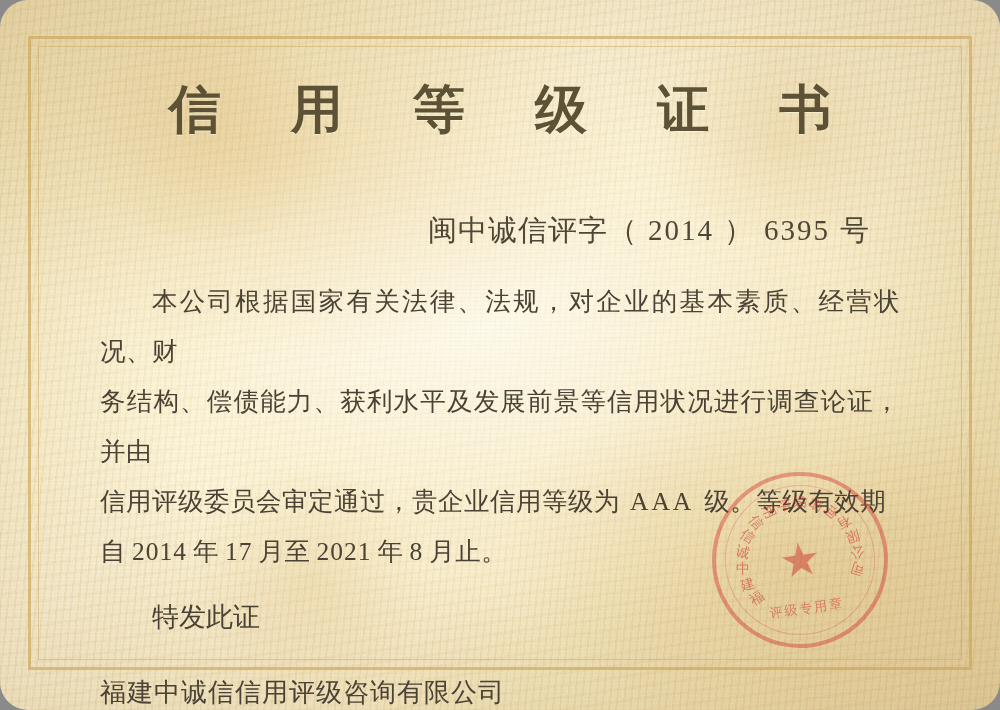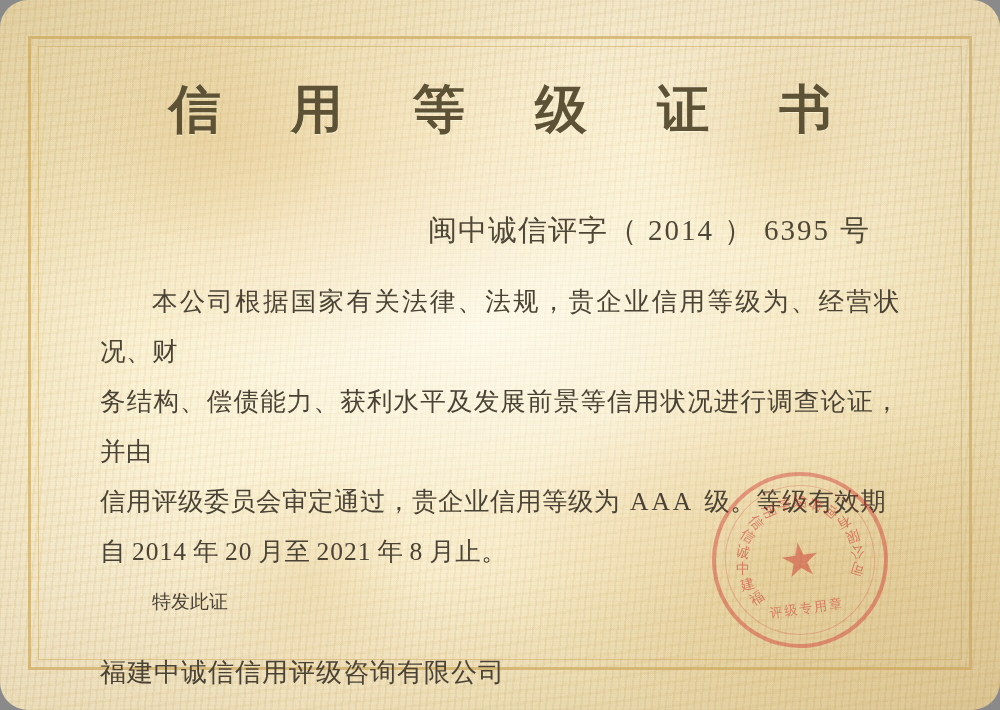--- a/index.html
+++ b/index.html
@@ -125,23 +125,23 @@
     letter-spacing: 3px;
     padding: 0 10px;
     font-family: "Liberation Serif", serif;
   }
   .yr {
     padding: 0 6px;
     letter-spacing: 1px;
   }
 
   .special-line {
-    margin-top: 12px;
+    margin-top: 22px;
     text-indent: 52px;
-    font-size: 19px;
+    font-size: 27px;
     color: #4a4234;
   }
 
   .signature {
     margin-top: 40px;
     text-align: left;
     padding-right: 20px;
   }
   .company {
     font-size: 26px;
@@ -228,27 +228,27 @@
 
   <div class="content">
 
     <div class="title">信 用 等 级 证 书</div>
 
     <div class="serial-row">
       <span>闽中诚信评字（</span><span class="num">2014</span><span>）</span><span class="num">6395</span><span>号</span>
     </div>
 
     <div class="body-text">
-      <p class="indent">本公司根据国家有关法律、法规，贵企业信用等级为、经营状况、财</p>
+      <p class="indent">本公司根据国家有关法律、法规，对企业的基本素质、经营状况、财</p>
       <p>务结构、偿债能力、获利水平及发展前景等信用状况进行调查论证，并由</p>
       <p>
         <span>信用评级委员会审定通过，贵企业信用等级为</span><span class="grade">AAA</span><span>级。等级有效期</span>
       </p>
       <p>
-        <span>自</span><span class="yr">2014</span><span>年</span><span class="yr">20</span><span>月至</span><span class="yr">2021</span><span>年</span><span class="yr">8</span><span>月止。</span>
+        <span>自</span><span class="yr">2014</span><span>年</span><span class="yr">17</span><span>月至</span><span class="yr">2021</span><span>年</span><span class="yr">8</span><span>月止。</span>
       </p>
     </div>
 
     <div class="special-line">特发此证</div>
 
     <div class="signature">
       <div class="company">福建中诚信信用评级咨询有限公司</div>
 
     </div>
 

